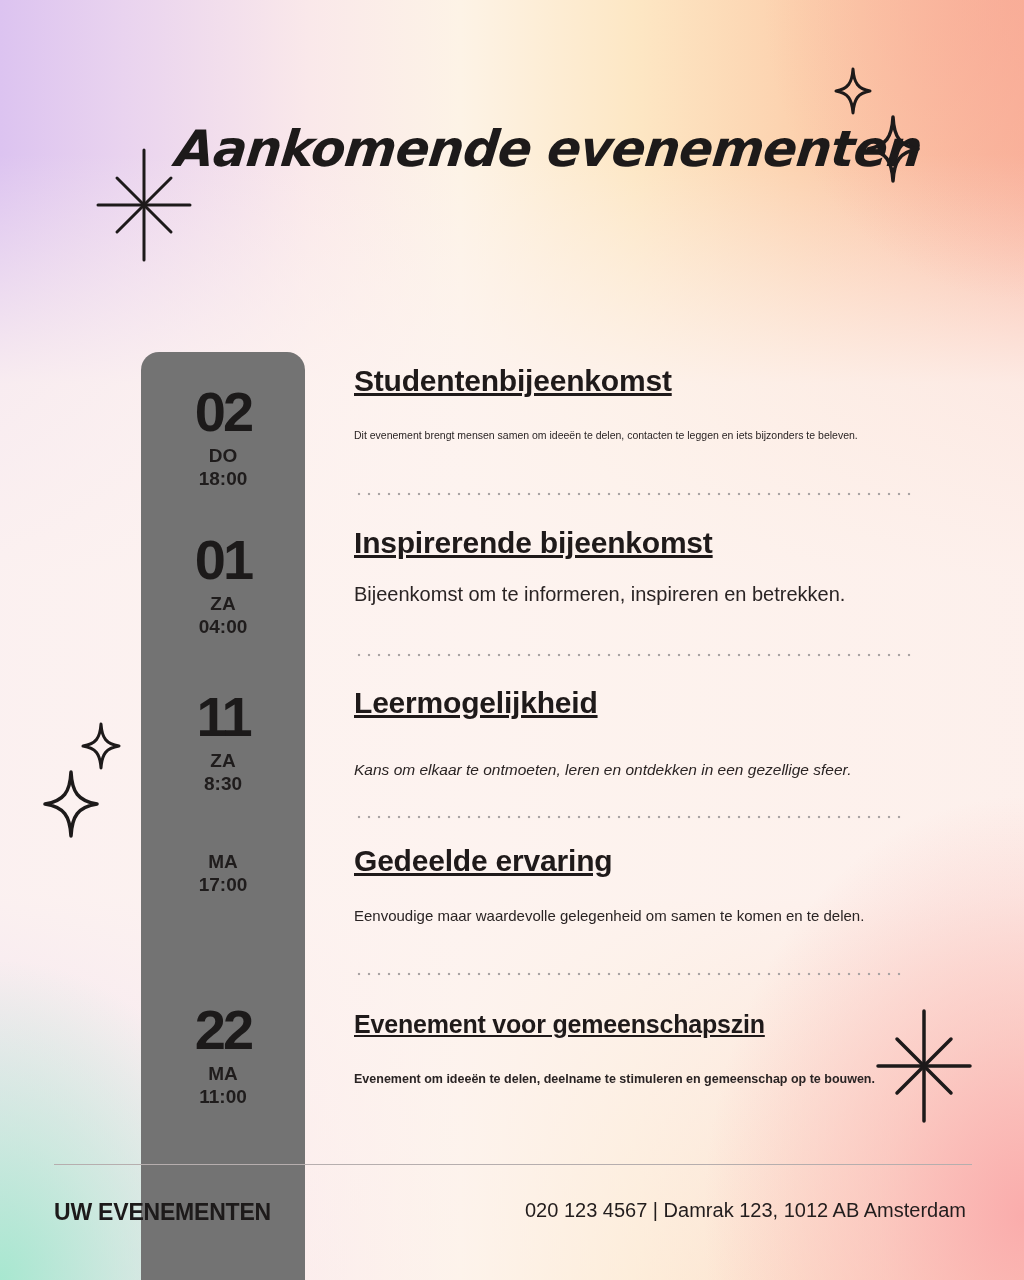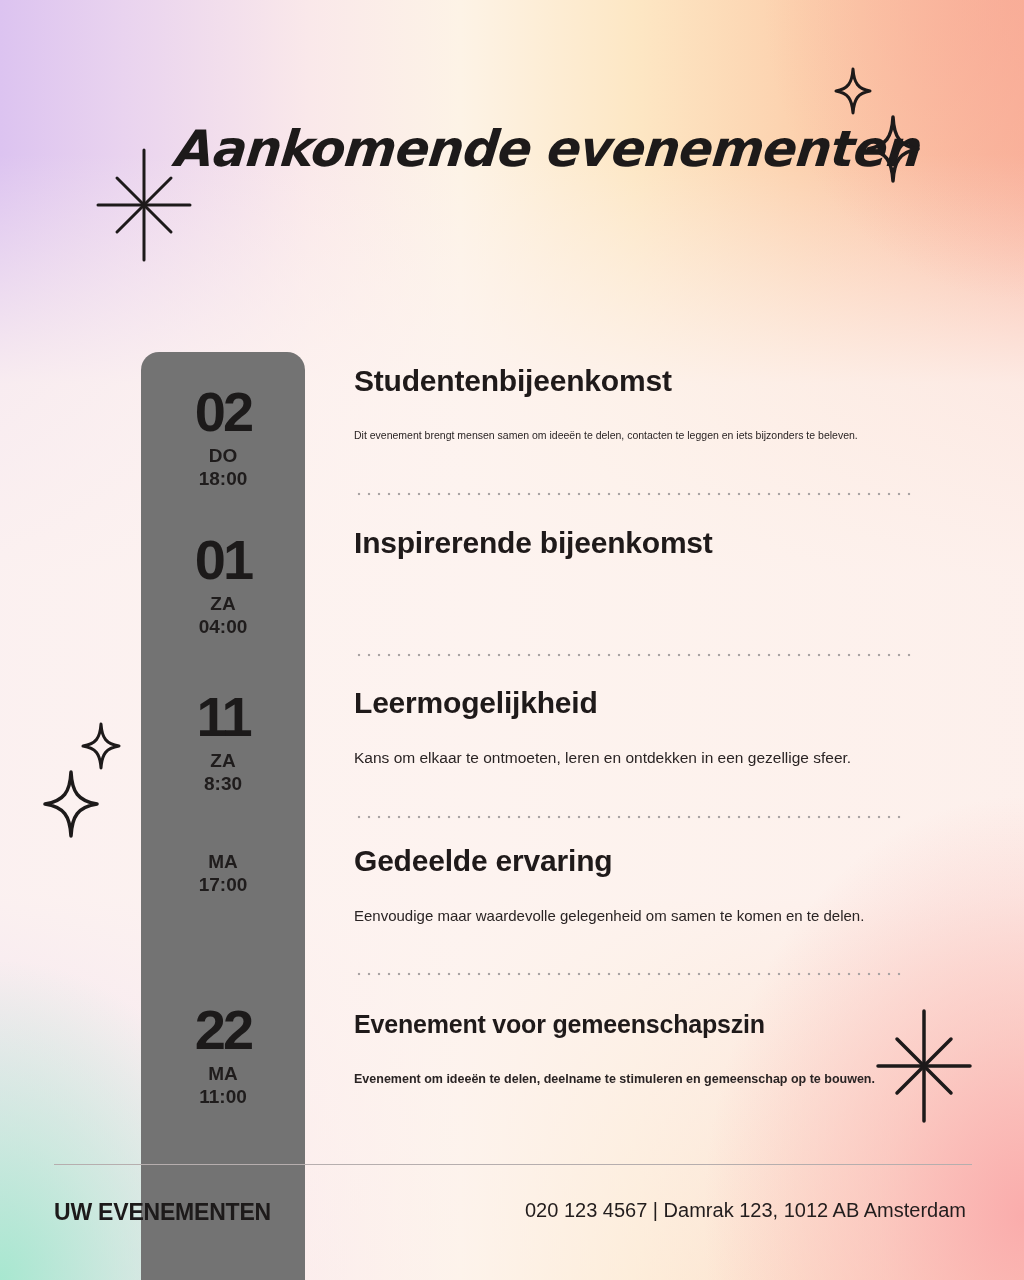--- a/index.html
+++ b/index.html
@@ -88,20 +88,21 @@
     }
     .event-title {
       display: block;
       font-family: "Liberation Sans", sans-serif;
       font-weight: 700;
       font-size: 30px;
       line-height: 36px;
       color: #1f1a1a;
       letter-spacing: -0.2px;
       white-space: nowrap;
+      text-decoration: underline;
     }
     .event-desc {
       display: block;
       position: absolute;
       left: 0;
       font-family: "Liberation Sans", sans-serif;
       color: #2a2424;
       white-space: nowrap;
     }
 
@@ -227,26 +228,27 @@
   </div>
 
   <div class="event" style="top:363px;">
     <span class="event-title">Studentenbijeenkomst</span>
     <span class="event-desc" style="top:66px;font-size:10.5px;">Dit evenement brengt mensen samen om ideeën te delen, contacten te leggen en iets bijzonders te beleven.</span>
   </div>
   <div class="divider" style="top:492px;width:560px;"></div>
 
   <div class="event" style="top:525px;">
     <span class="event-title">Inspirerende bijeenkomst</span>
+    <span class="event-desc" style="top:58px;font-size:20px;">Bijeenkomst om te informeren, inspireren en betrekken.</span>
   </div>
   <div class="divider" style="top:653px;width:560px;"></div>
 
   <div class="event" style="top:685px;">
     <span class="event-title">Leermogelijkheid</span>
-    <span class="event-desc" style="top:64px;font-size:15.5px;">Kans om elkaar te ontmoeten, leren en ontdekken in een gezellige sfeer.</span>
+    <span class="event-desc" style="top:76px;font-size:15.5px;font-style:italic;">Kans om elkaar te ontmoeten, leren en ontdekken in een gezellige sfeer.</span>
   </div>
   <div class="divider" style="top:815px;width:550px;"></div>
 
   <div class="event" style="top:843px;">
     <span class="event-title">Gedeelde ervaring</span>
     <span class="event-desc" style="top:64px;font-size:15px;">Eenvoudige maar waardevolle gelegenheid om samen te komen en te delen.</span>
   </div>
   <div class="divider" style="top:972px;width:550px;"></div>
 
   <div class="event" style="top:1006px;">

